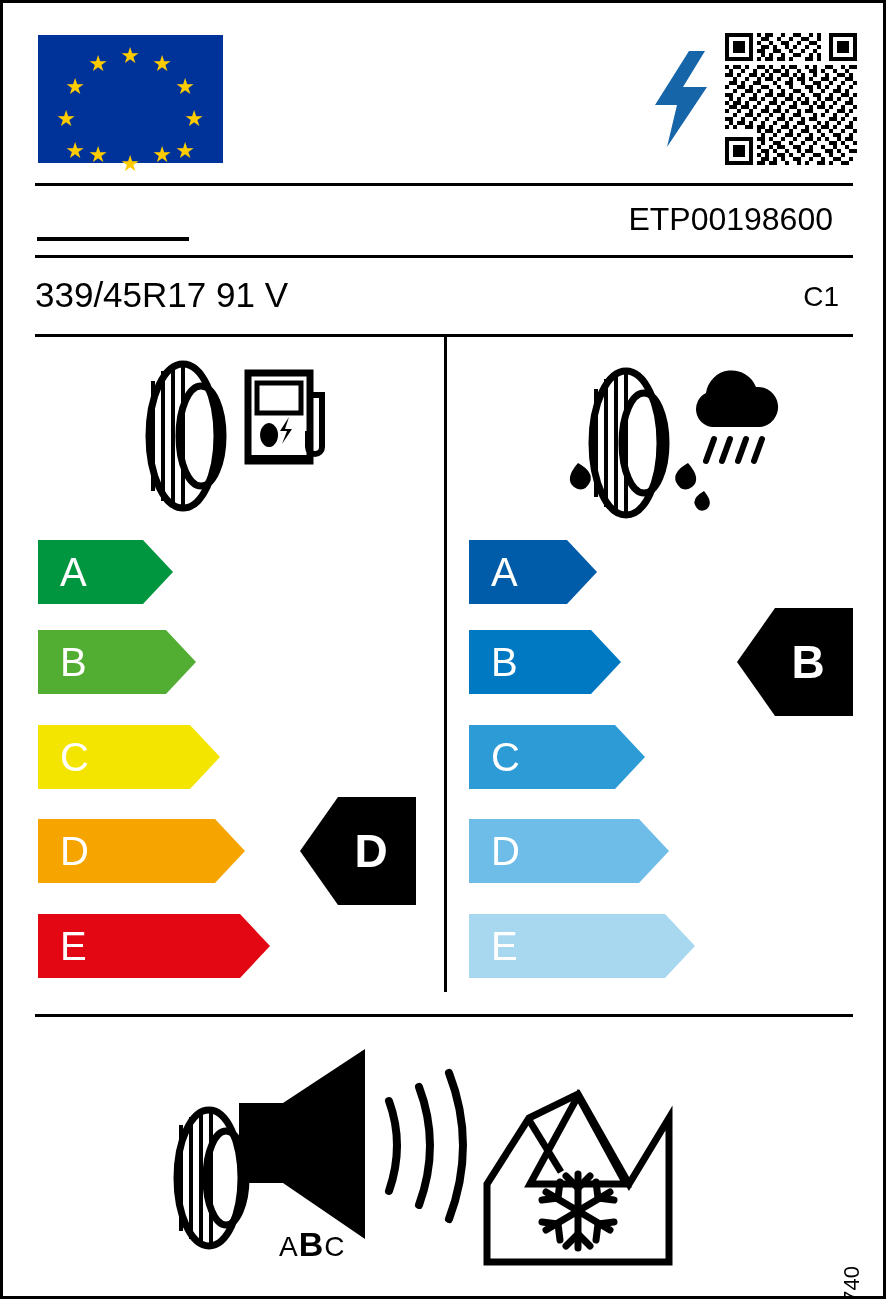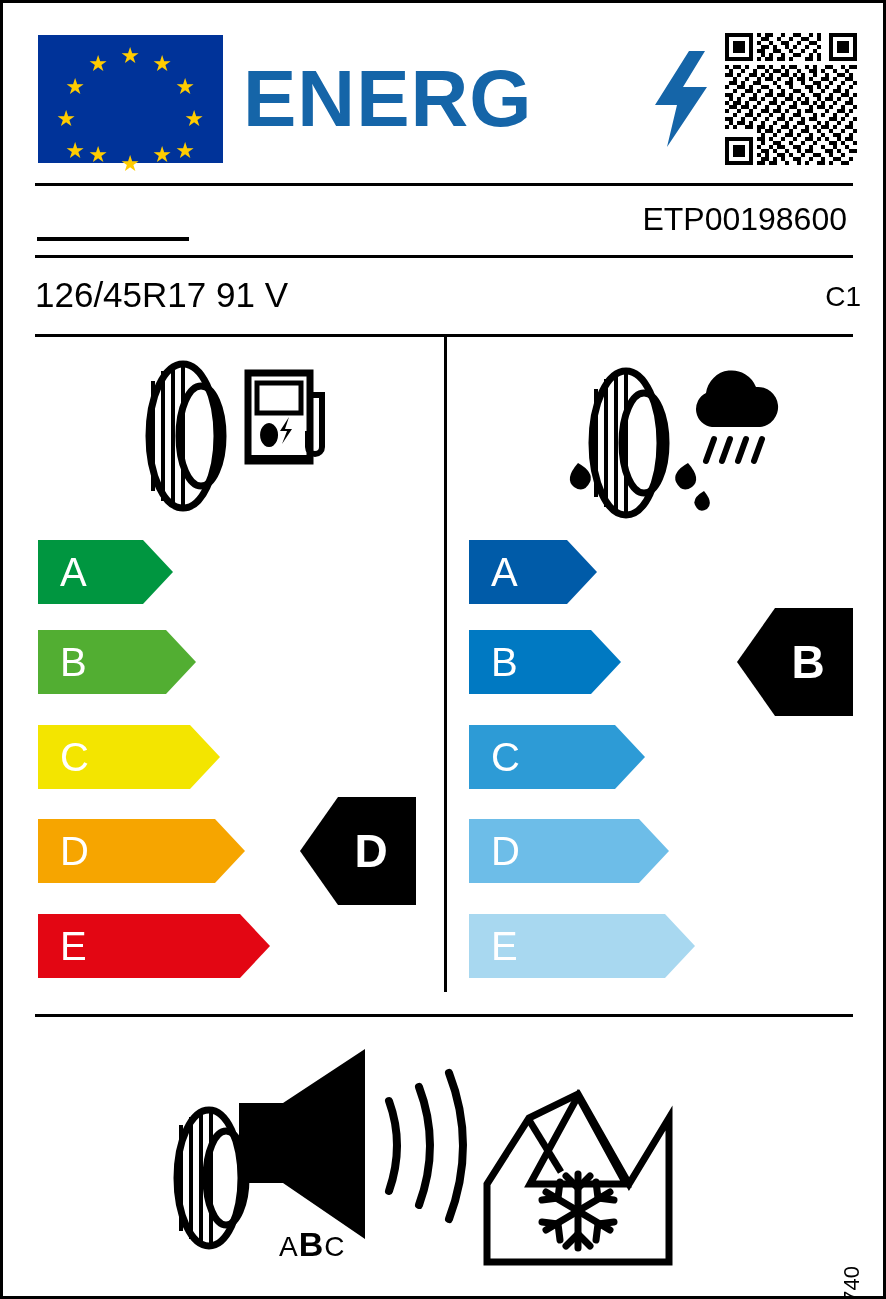--- a/index.html
+++ b/index.html
@@ -76,35 +76,35 @@
     color: #000;
   }
   .brand-underline {
     position: absolute;
     left: 34px; top: 234px;
     width: 152px; height: 4px;
     background: #000;
   }
   .type-code {
     position: absolute;
-    right: 36px; top: 198px;
+    right: 50px; top: 198px;
     font-size: 32px;
     color: #000;
     text-align: right;
   }
   .tire-size {
     position: absolute;
     left: 32px; top: 272px;
     font-size: 35px;
     color: #000;
     letter-spacing: 0px;
   }
   .tire-class {
     position: absolute;
-    right: 22px; top: 278px;
+    right: 44px; top: 278px;
     font-size: 28px;
     color: #000;
   }
 
   
   .vdivider {
     position: absolute;
     left: 441px; top: 334px;
     width: 3px; height: 655px;
     background: #000;
@@ -207,21 +207,20 @@
       <span class="star" style="left:136px; top:105px;">★</span>
       <span class="star" style="left:113px; top:+0px; top:109px;">★</span>
       <span class="star" style="left:81px;  top:118px;">★</span>
       <span class="star" style="left:49px;  top:109px;">★</span>
       <span class="star" style="left:26px;  top:105px;">★</span>
       <span class="star" style="left:17px;  top:73px;">★</span>
       <span class="star" style="left:26px;  top:41px;">★</span>
       <span class="star" style="left:49px;  top:18px;">★</span>
     </div>
 
-    <div class="energy-word">ENERG</div>
 
     <svg class="energy-bolt" viewBox="0 0 60 96">
       <polygon points="38,0 4,54 26,54 16,96 56,36 32,36 54,0" fill="#1565a8"></polygon>
     </svg>
 
     <svg class="qr" viewBox="0 0 33 33" shape-rendering="crispEdges">
       <rect width="33" height="33" fill="#fff"></rect>
       <g fill="#000">
         <rect x="0" y="0" width="7" height="1"></rect>
           <rect x="0" y="0" width="1" height="7"></rect>
@@ -532,21 +531,21 @@
       </g>
     </svg>
   </div>
 
   <div class="rule" style="left:32px; top:180px; width:818px;"></div>
   <div class="rule" style="left:32px; top:252px; width:818px;"></div>
   <div class="rule" style="left:32px; top:331px; width:818px;"></div>
 
   <div class="brand-underline"></div>
   <div class="type-code">ETP00198600</div>
-  <div class="tire-size">126/45R17 91 V</div>
+  <div class="tire-size">339/45R17 91 V</div>
   <div class="tire-class">C1</div>
 
   <div class="vdivider"></div>
 
   <svg class="pic-fuel" viewBox="0 0 210 170">
 
     <g fill="none" stroke="#000" stroke-width="7">
       <ellipse cx="60" cy="85" rx="34" ry="72"></ellipse>
       <ellipse cx="78" cy="85" rx="22" ry="50"></ellipse>
     </g>

